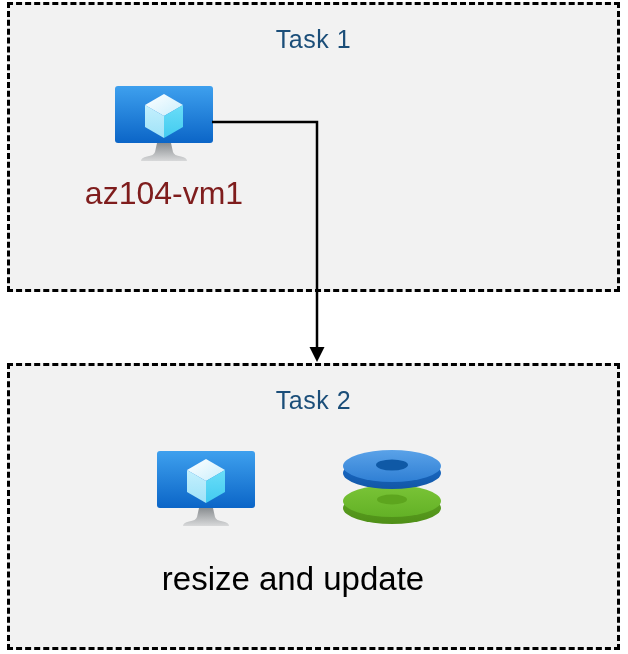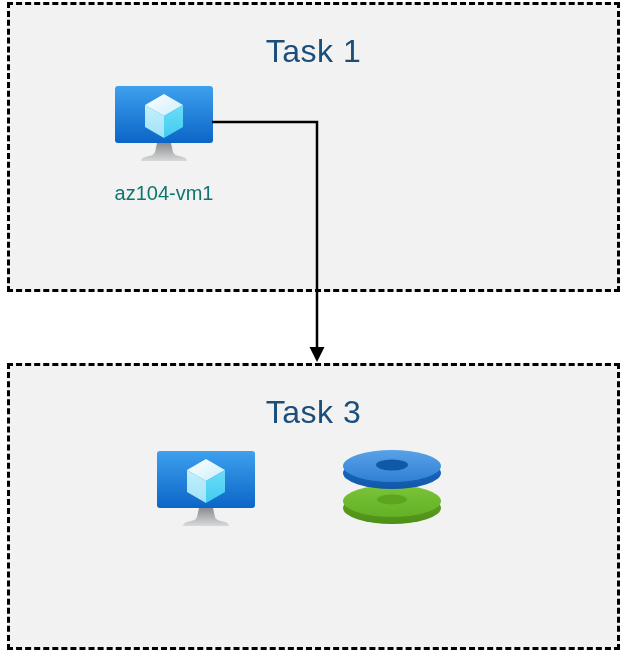--- a/index.html
+++ b/index.html
@@ -8,27 +8,27 @@
     font-family:"Liberation Sans",sans-serif;
   }
   .task-box{
     position:absolute;left:7px;width:613px;box-sizing:border-box;
     background:#f2f2f2;border:3px dashed #000000;
   }
   #task1-box{top:2px;height:290px;}
   #task2-box{top:363px;height:287px;}
   .task-title{
     position:absolute;left:0;right:0;top:20px;text-align:center;
-    font-size:32px;color:#1b4e79;letter-spacing:0.5px;margin-top:8px;
+    font-size:25px;color:#1b4e79;letter-spacing:0.5px;
   }
   .vm-group{position:absolute;width:220px;text-align:center;}
   #vm-group-1{left:44px;top:80px;}
   #vm-group-2{left:347px;top:80px;}
   .vm-icon{display:inline-block;margin-bottom:6px;}
-  .vm-name,.vm-zone{font-size:20px;line-height:37px;color:#0f766e;}
+  .vm-name,.vm-zone{font-size:32px;line-height:37px;color:#7f1d1d;}
   #task2-vm-icon{position:absolute;left:146px;top:84px;}
   #disk-icon{position:absolute;left:332px;top:82px;}
   #task2-caption{
     position:absolute;left:28px;width:510px;top:194px;text-align:center;
     font-size:33px;color:#000000;
   }
   #arrow-overlay{position:absolute;left:0;top:0;pointer-events:none;z-index:5;}
   #icon-defs{position:absolute;width:0;height:0;}
 </style>
 </head>
@@ -90,37 +90,38 @@
     <div class="vm-group" id="vm-group-1">
       <svg class="vm-icon" width="100" height="80">
         <use href="#vm-icon"></use>
       </svg>
       <div class="vm-name">az104-vm1</div>
     </div>
 
   </div>
 
   <div id="task2-box" class="task-box">
-    <div class="task-title">Task 3</div>
+    <div class="task-title">Task 2</div>
 
     <svg id="task2-vm-icon" width="100" height="80">
       <use href="#vm-icon"></use>
     </svg>
 
     <svg id="disk-icon" width="102" height="84" viewBox="0 0 102 84">
 
       <ellipse cx="50" cy="60" rx="49" ry="16" fill="url(#dkGreenRim)"></ellipse>
       <ellipse cx="50" cy="53" rx="49" ry="16" fill="url(#dkGreenTop)"></ellipse>
       <ellipse cx="50" cy="51.5" rx="15" ry="5" fill="#5da51e"></ellipse>
 
       <ellipse cx="50" cy="25" rx="49" ry="16" fill="url(#dkBlueRim)"></ellipse>
       <ellipse cx="50" cy="18" rx="49" ry="16" fill="url(#dkBlueTop)"></ellipse>
       <ellipse cx="50" cy="17" rx="16" ry="5.5" fill="#0f59a6"></ellipse>
     </svg>
 
+    <div id="task2-caption">resize and update</div>
   </div>
 
   <svg id="arrow-overlay" width="628" height="654">
     <path d="M212 122 H317 V348" stroke="#000000" stroke-width="2.5" fill="none"></path>
     <polygon points="317,362 309.5,347 324.5,347" fill="#000000"></polygon>
   </svg>
 
 </div>
 
 </body></html>

